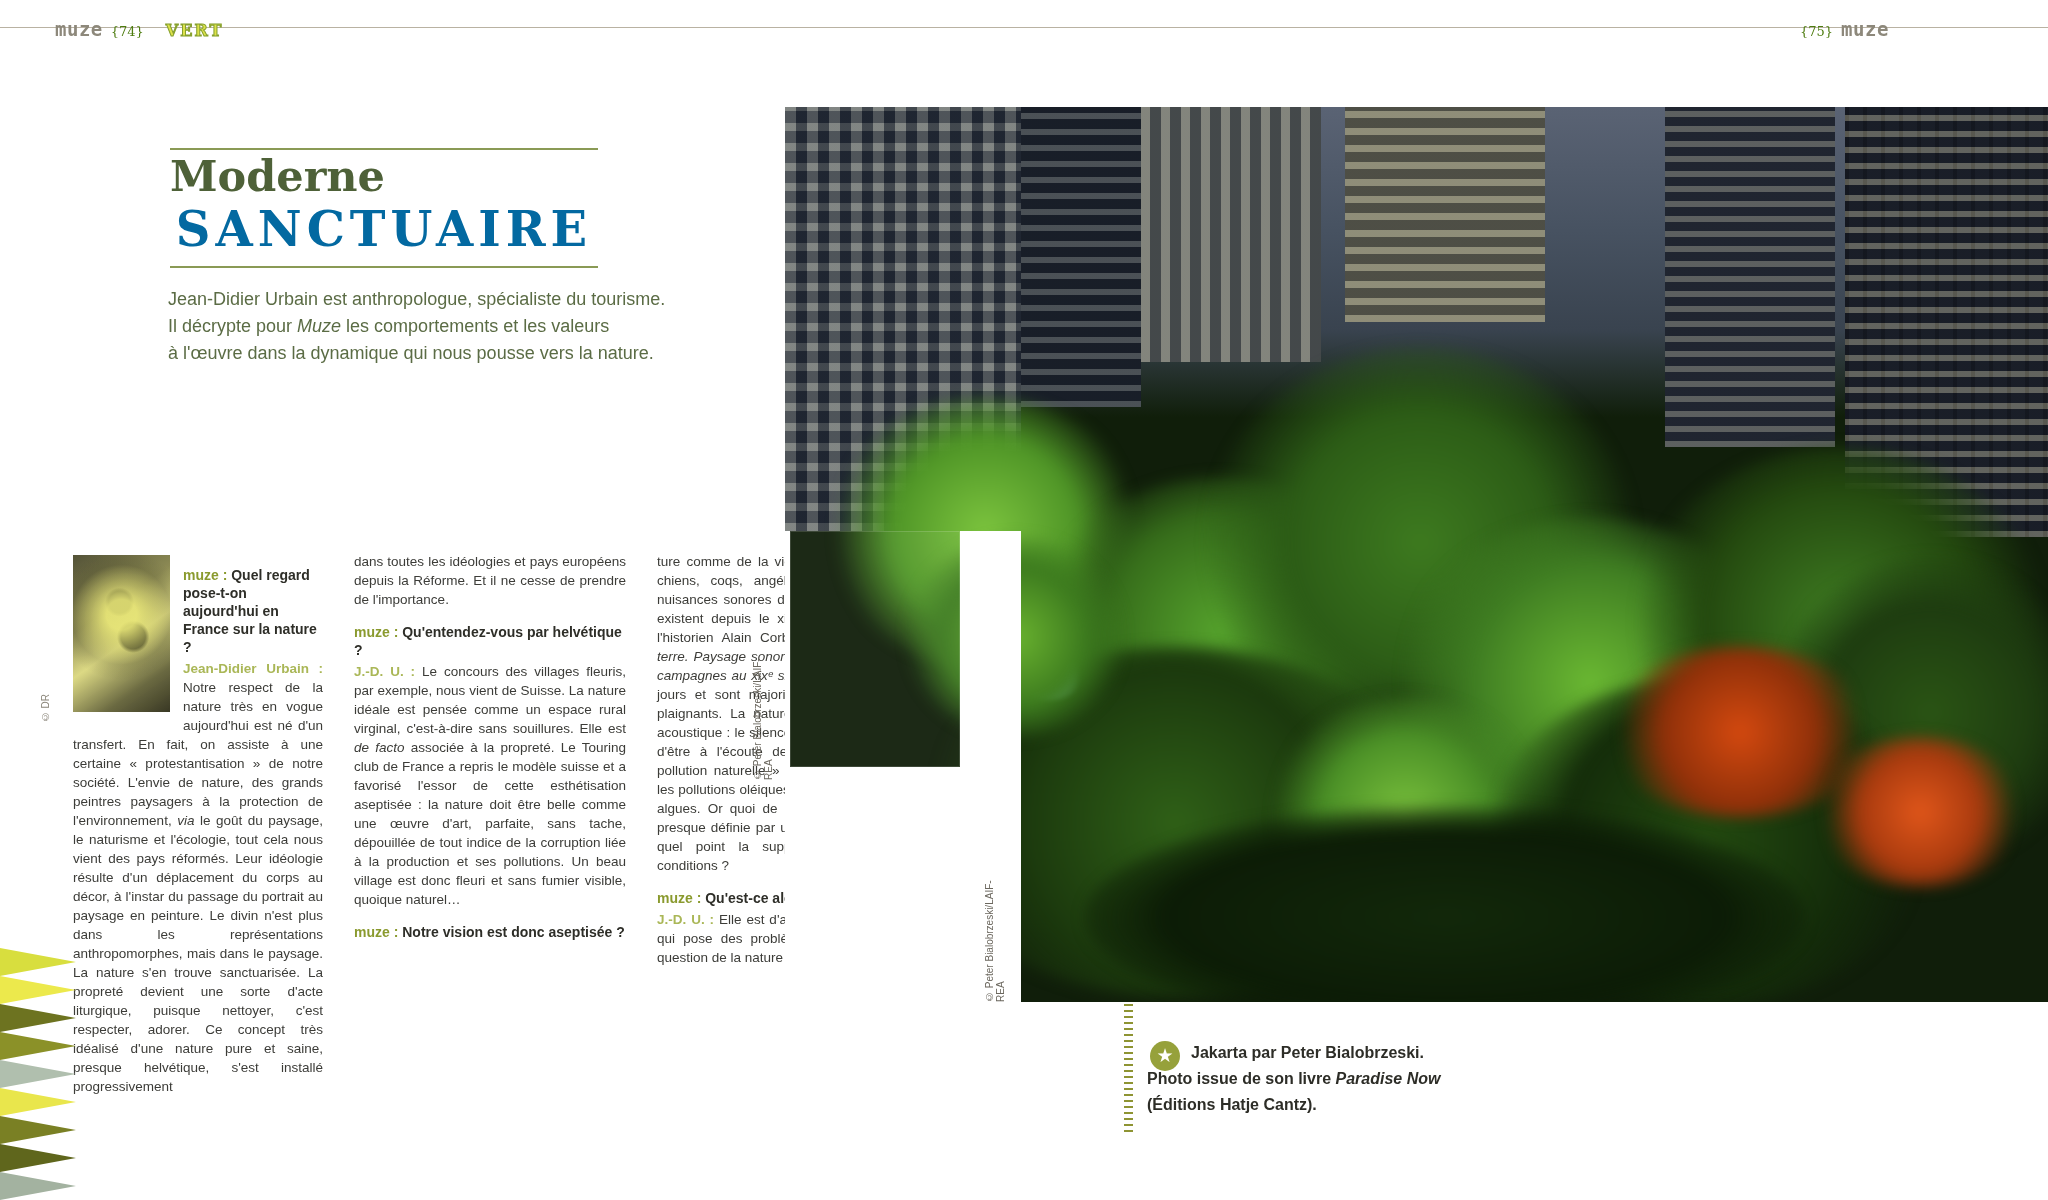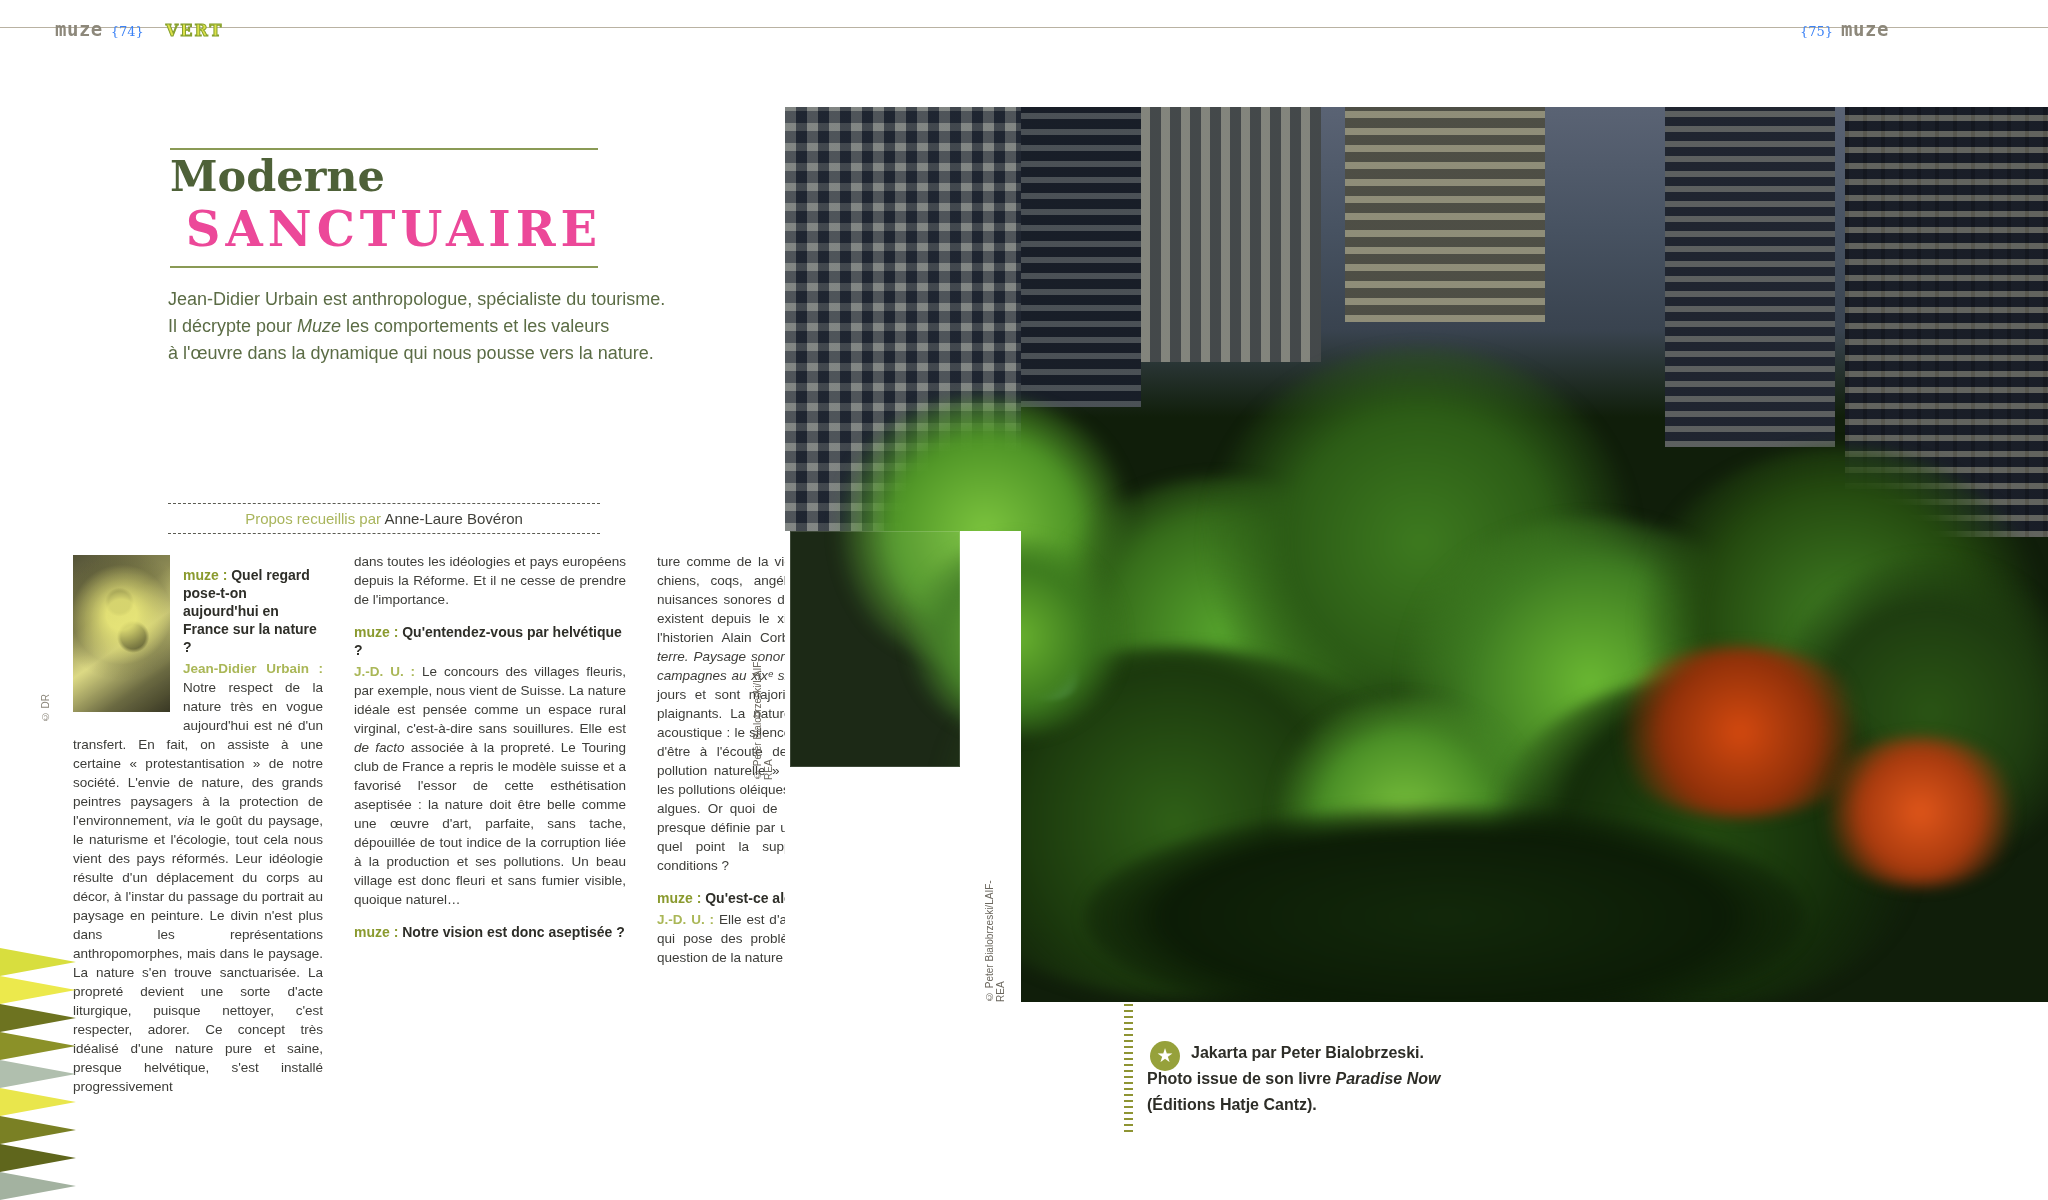--- a/index.html
+++ b/index.html
@@ -5,31 +5,31 @@
   html,body{margin:0;padding:0;background:#e8e8e8;}
   .page{position:relative;width:2048px;height:1200px;background:#ffffff;overflow:hidden;
         font-family:"Liberation Sans",sans-serif;color:#3c3c38;}
 
   
   .top-rule{position:absolute;left:0;top:27px;width:2048px;height:1px;background:#b9b2a2;}
   .folio{position:absolute;top:4px;display:flex;align-items:baseline;gap:8px;}
   .folio-left{left:55px;}
   .folio-right{left:1800px;}
   .brand{font-family:"DejaVu Sans Mono",monospace;font-weight:bold;font-size:19px;color:#8d887b;letter-spacing:.5px;}
-  .folio-num{font-family:"DejaVu Serif",serif;font-size:13px;color:#3b82f6;margin-top:20px;}
+  .folio-num{font-family:"DejaVu Serif",serif;font-size:13px;color:#4d7c0f;margin-top:20px;}
   .section-tag{font-family:"DejaVu Serif",serif;font-weight:bold;font-size:16px;letter-spacing:2px;
                color:#dde24a;-webkit-text-stroke:1px #86a02e;margin-left:14px;}
 
   
   .title-rule{position:absolute;left:170px;width:428px;height:2px;background:#8a9a55;}
   .t-rule1{top:148px;} .t-rule2{top:266px;}
   .title1{position:absolute;left:170px;top:151px;width:428px;
           font-family:"DejaVu Serif",serif;font-weight:bold;font-size:43px;color:#4e6138;}
-  .title2{position:absolute;left:180px;top:201px;width:428px;text-align:center;
-          font-family:"DejaVu Serif",serif;font-weight:bold;font-size:48px;letter-spacing:5px;color:#ec4899;}
+  .title2{position:absolute;left:170px;top:201px;width:428px;text-align:center;
+          font-family:"DejaVu Serif",serif;font-weight:bold;font-size:48px;letter-spacing:5px;color:#0369a1;}
 
   
   .intro{position:absolute;left:168px;top:286px;font-size:18px;line-height:27px;color:#5b6c45;}
   .intro div{white-space:nowrap;}
   .byline{position:absolute;left:168px;top:503px;width:432px;padding:6px 0;
           border-top:1px dashed #5a5a52;border-bottom:1px dashed #5a5a52;
           text-align:center;font-size:15px;}
   .run-bp{color:#a9b55c;} .run-bn{color:#3f3f39;}
   .run-i{font-style:italic;}
 
@@ -102,21 +102,20 @@
   <div class="title1">Moderne</div>
   <div class="title2">SANCTUAIRE</div>
   <div class="title-rule t-rule2"></div>
 
   <div class="intro">
     <div><span>Jean-Didier Urbain est anthropologue, spécialiste du tourisme.</span></div>
     <div><span>Il décrypte pour </span><span class="run-i">Muze</span><span> les comportements et les valeurs</span></div>
     <div><span>à l'œuvre dans la dynamique qui nous pousse vers la nature.</span></div>
   </div>
 
-  <div class="byline"><span class="run-bp">Propos recueillis par </span><span class="run-bn">Anne-Laure Bovéron</span></div>
 
   <div class="columns">
     <div class="col col1">
       <div class="portrait"></div>
     <p class="blk blk-q"><span class="run-ql">muze : </span><span class="run-qt">Quel regard pose-t-on aujourd'hui en France sur la nature ?</span></p>
         <p class="blk blk-a"><span class="run-al">Jean-Didier Urbain : </span><span>Notre respect de la nature très en vogue aujourd'hui est né d'un transfert. En fait, on assiste à une certaine « protestantisation » de notre société. L'envie de nature, des grands peintres paysagers à la protection de l'environnement, </span><span class="run-i">via</span><span> le goût du paysage, le naturisme et l'écologie, tout cela nous vient des pays réformés. Leur idéologie résulte d'un déplacement du corps au décor, à l'instar du passage du portrait au paysage en peinture. Le divin n'est plus dans les représentations anthropomorphes, mais dans le paysage. La nature s'en trouve sanctuarisée. La propreté devient une sorte d'acte liturgique, puisque nettoyer, c'est respecter, adorer. Ce concept très idéalisé d'une nature pure et saine, presque helvétique, s'est installé progressivement</span></p>
       </div>
     <div class="col col2">
         <p class="blk blk-p"><span>dans toutes les idéologies et pays européens depuis la Réforme. Et il ne cesse de prendre de l'importance.</span></p>
         <p class="blk blk-q"><span class="run-ql">muze : </span><span class="run-qt">Qu'entendez-vous par helvétique ?</span></p>

